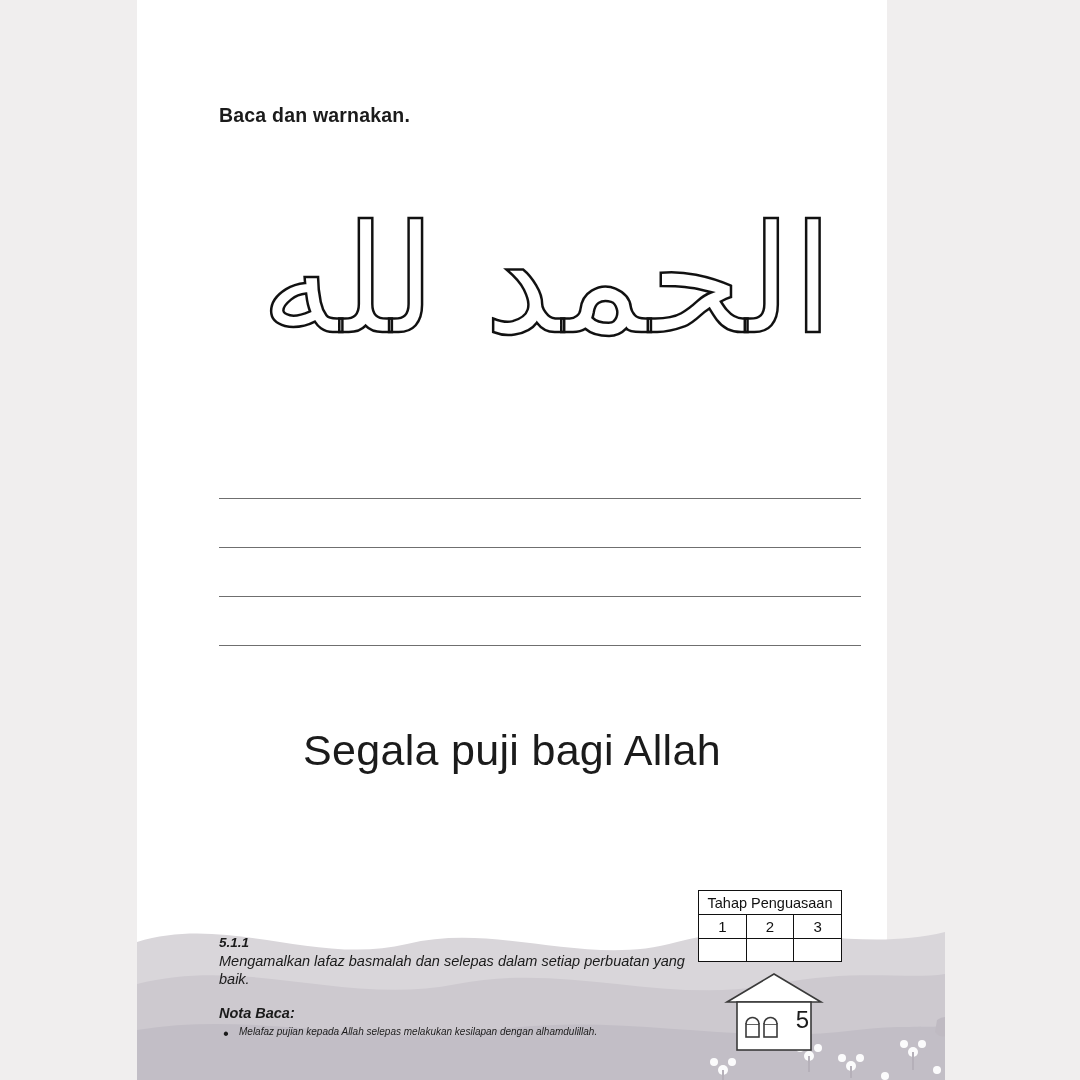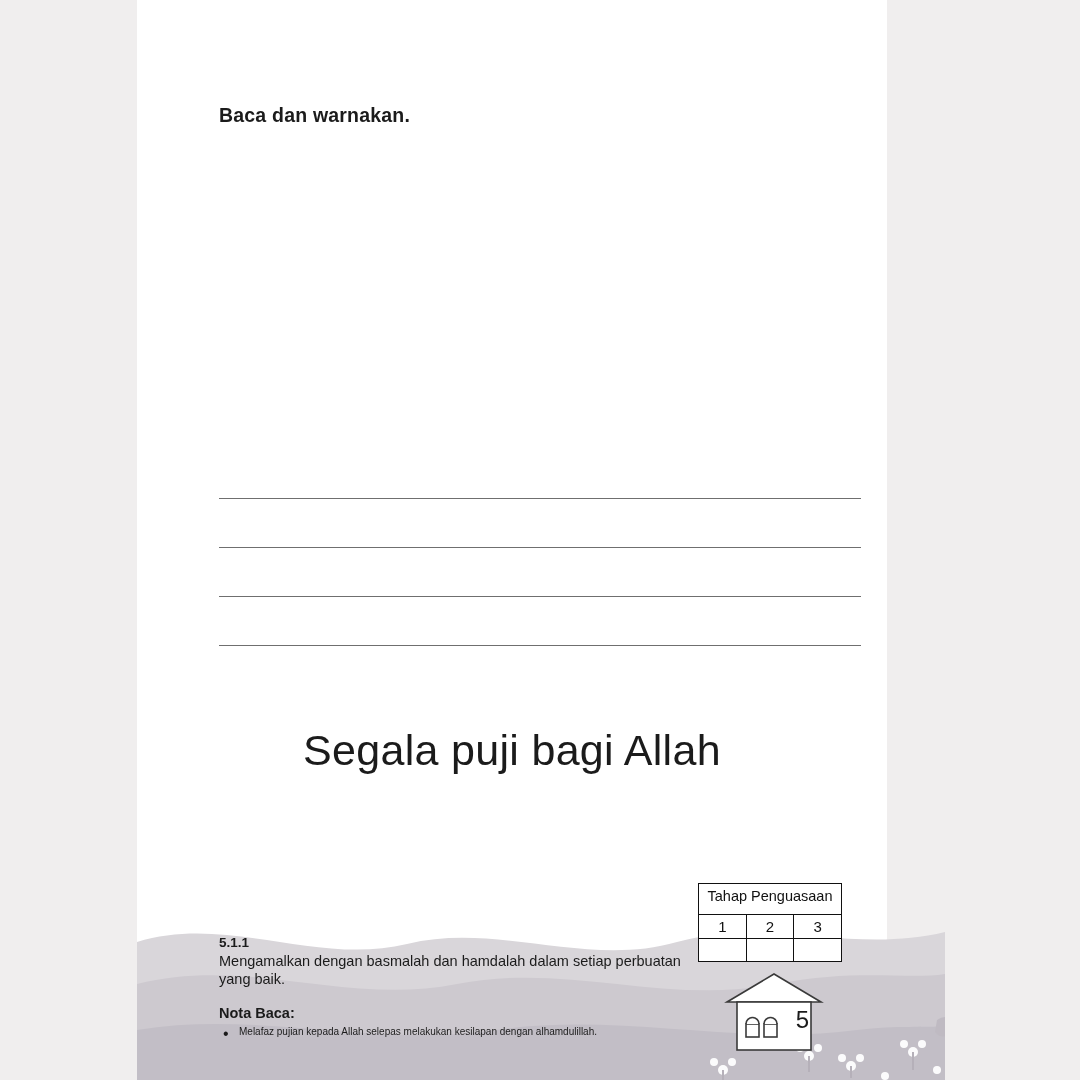--- a/index.html
+++ b/index.html
@@ -96,20 +96,21 @@
   }
   .band svg { display: block; }
 
   
   .footer {
     position: absolute;
     left: 82px;
     bottom: 42px;
     width: 490px;
     color: #1b1b1b;
+    font-style: italic;
   }
   .code {
     font-size: 13.5px;
     font-weight: bold;
     margin-bottom: 2px;
   }
   .standard {
     font-size: 14.5px;
     line-height: 1.28;
     margin-bottom: 16px;
@@ -144,21 +145,21 @@
     right: 45px;
     bottom: 118px;
     width: 142px;
     background: #ffffff;
     border: 1.6px solid #111;
     font-size: 14px;
     color: #111;
   }
   .mastery-title {
     text-align: center;
-    padding: 4px 2px 10px;
+    padding: 4px 2px 3px;
     border-bottom: 1.6px solid #111;
     font-size: 14.5px;
     white-space: nowrap;
   }
   .mastery-row {
     display: flex;
   }
   .mastery-row .cell {
     flex: 1 1 0;
     text-align: center;
@@ -187,20 +188,23 @@
   }
 </style>
 </head>
 <body>
 
 <div id="page">
   <div class="sheet">
 
     <div class="instruction">Baca dan warnakan.</div>
 
+    <div class="arabic-wrap">
+      <div class="arabic-outline">الحمد لله</div>
+    </div>
 
     <div class="lines">
       <div class="line"></div>
       <div class="line"></div>
       <div class="line"></div>
       <div class="line"></div>
     </div>
 
     <div class="meaning">Segala puji bagi Allah</div>
 
@@ -232,21 +236,21 @@
             <path d="M776 172 L776 190"></path>
         </g>
         <g fill="#bfbac2">
           <path d="M800 140 q8 -6 16 0 q6 8 -2 14 q-10 6 -16 -2 z"></path>
         </g>
       </svg>
     </div>
 
     <div class="footer">
       <div class="code">5.1.1</div>
-      <div class="standard">Mengamalkan dengan basmalah dan hamdalah dalam setiap perbuatan yang baik.</div>
+      <div class="standard">Mengamalkan lafaz basmalah dan selepas dalam setiap perbuatan yang baik.</div>
       <div class="nota-title">Nota Baca:</div>
       <ul class="nota-list">
         <li>Melafaz pujian kepada Allah selepas melakukan kesilapan dengan alhamdulillah.</li>
       </ul>
     </div>
 
     <div class="mastery">
       <div class="mastery-title">Tahap Penguasaan</div>
       <div class="mastery-row nums">
         <div class="cell">1</div>

